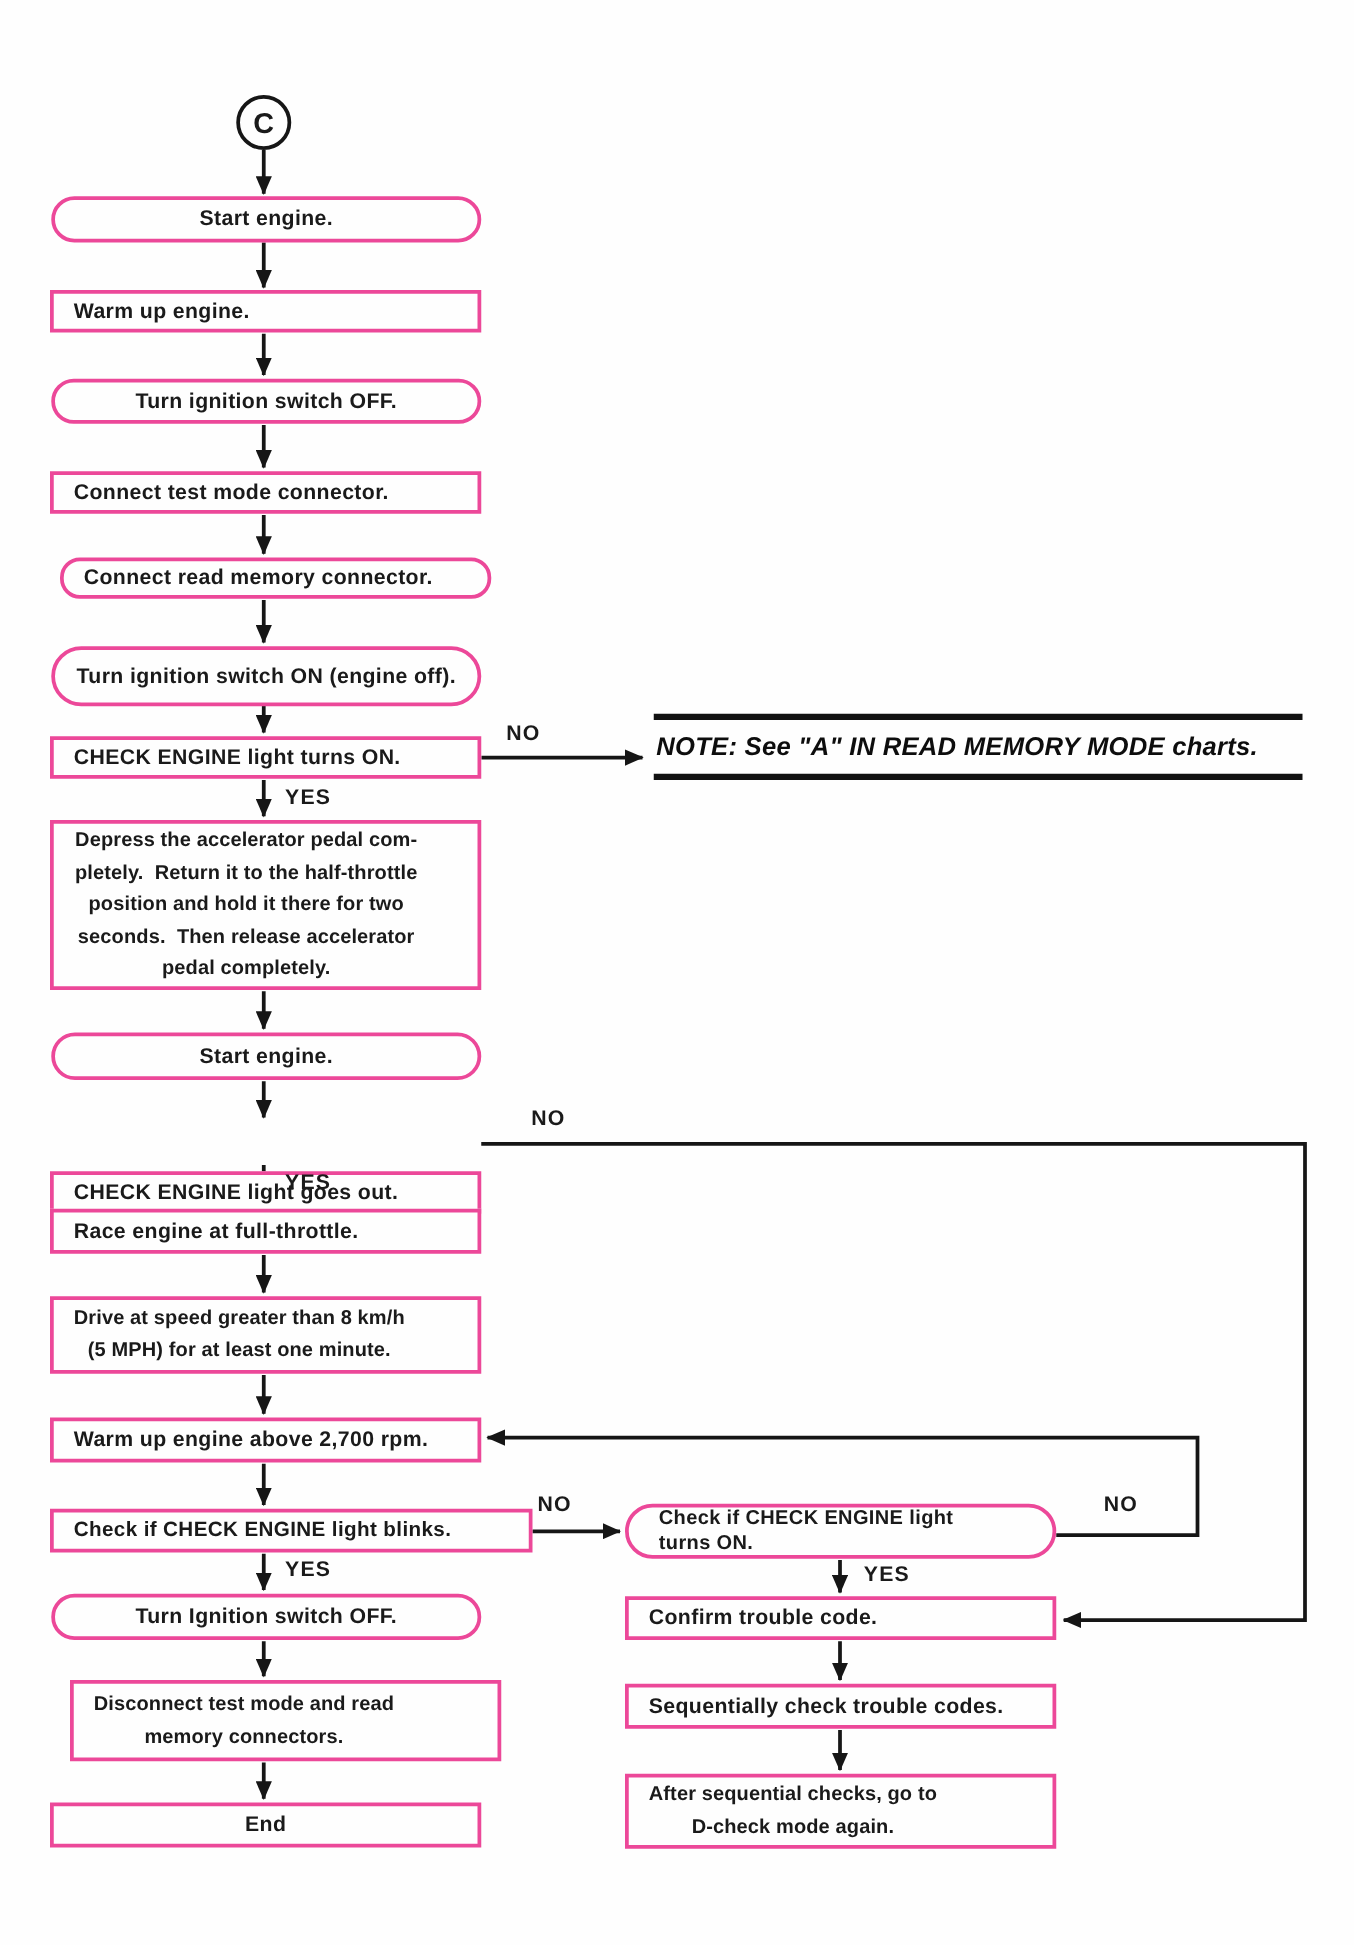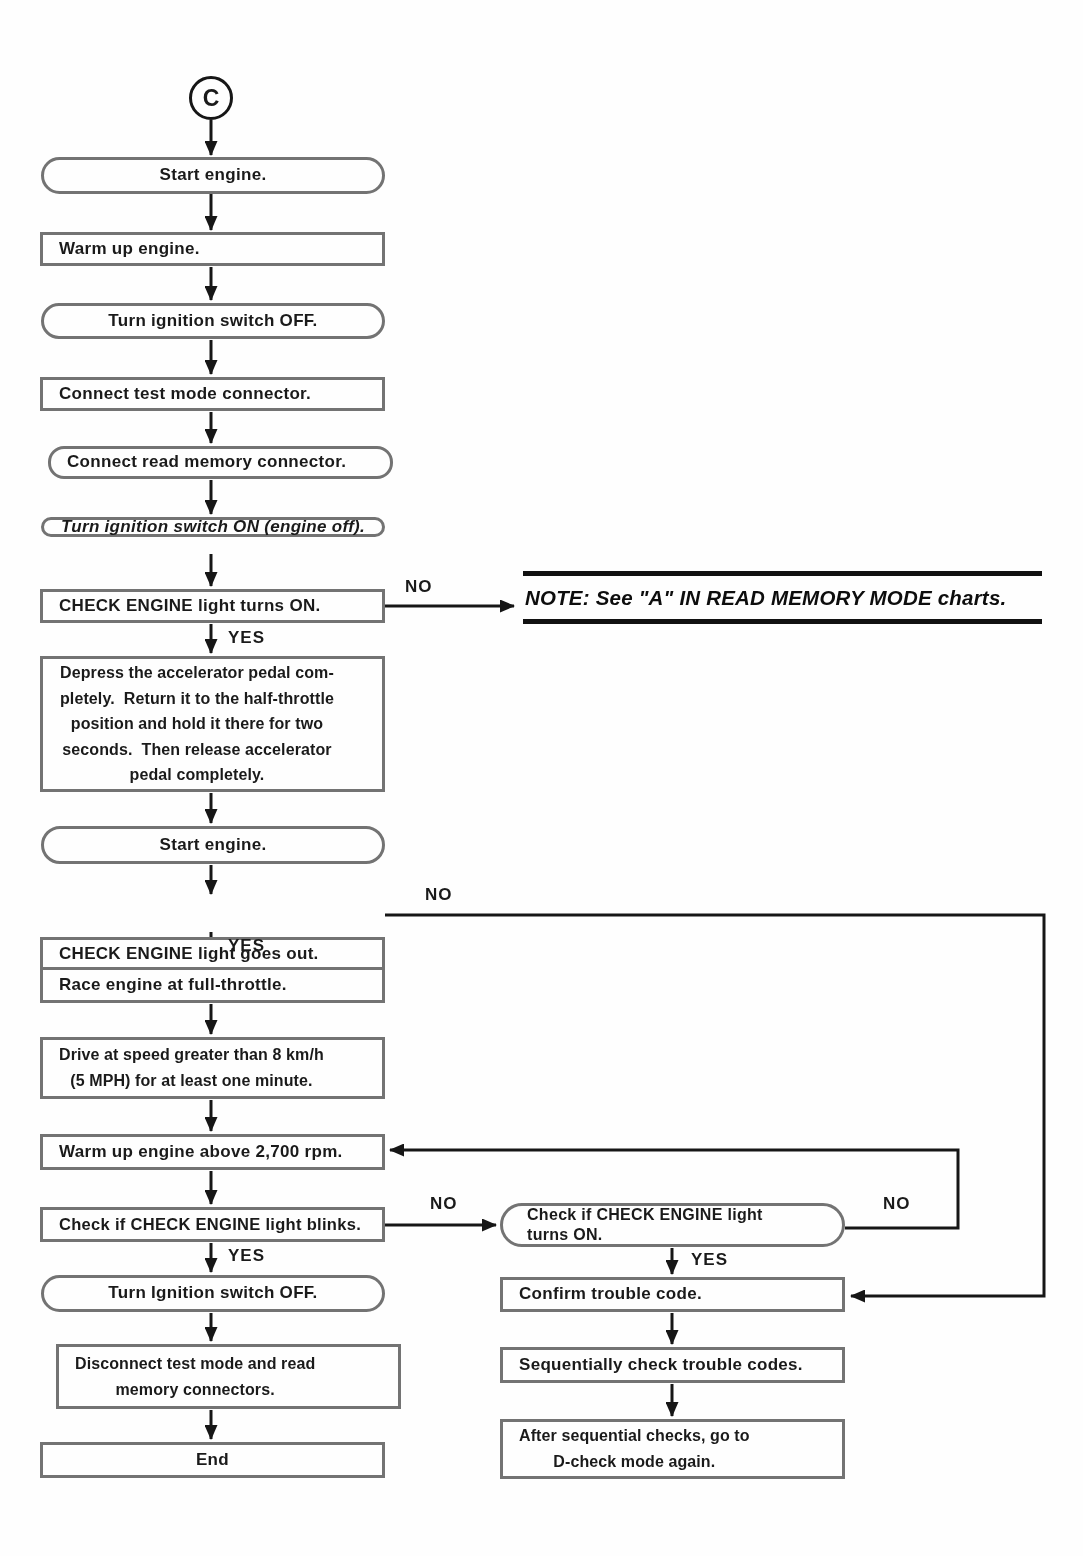--- a/index.html
+++ b/index.html
@@ -8,21 +8,21 @@
     width:1083px;height:1556px;
     background:#fefefe;
     font-family:"Liberation Sans", sans-serif;
     color:#161616;
     overflow:hidden;
   }
   #wires{position:absolute;left:0;top:0;width:1083px;height:1556px;}
   .node{
     position:absolute;
     box-sizing:border-box;
-    border:3px solid #737373;
+    border:3px solid #ec4899;
     background:#fefefe;
     display:flex;
     align-items:center;
     font-size:17px;
     font-weight:700;
     letter-spacing:.3px;
     line-height:1.45;
     white-space:pre-wrap;
     color:#1a1a1a;
   }
@@ -103,42 +103,42 @@
   <div class="node stadium" style="left:41px;top:157px;width:344px;height:37px;">Start engine.</div>
 
   <div class="node rect" style="left:40px;top:232px;width:345px;height:34px;">Warm up engine.</div>
 
   <div class="node stadium" style="left:41px;top:303px;width:344px;height:36px;">Turn ignition switch OFF.</div>
 
   <div class="node rect" style="left:40px;top:377px;width:345px;height:34px;">Connect test mode connector.</div>
 
   <div class="node rect" style="left:48px;top:446px;width:345px;height:33px;border-radius:16px;">Connect read memory connector.</div>
 
-  <div class="node stadium" style="left:41px;top:517px;width:344px;height:20px;font-style:italic;">Turn ignition switch ON (engine off).</div>
+  <div class="node stadium" style="left:41px;top:517px;width:344px;height:48px;">Turn ignition switch ON (engine off).</div>
 
   <div class="node rect" style="left:40px;top:589px;width:345px;height:34px;">CHECK ENGINE light turns ON.</div>
 
   <div class="node rect multiline" style="left:40px;top:656px;width:345px;height:136px;padding-left:17px;">Depress the accelerator pedal com-
 pletely.  Return it to the half-throttle
 position and hold it there for two
 seconds.  Then release accelerator
 pedal completely.</div>
 
   <div class="node stadium" style="left:41px;top:826px;width:344px;height:38px;">Start engine.</div>
 
   <div class="node rect" style="left:40px;top:897px;width:345px;height:34px;margin-top:40px;">CHECK ENGINE light goes out.</div>
 
   <div class="node rect" style="left:40px;top:967px;width:345px;height:36px;">Race engine at full-throttle.</div>
 
   <div class="node rect multiline" style="left:40px;top:1037px;width:345px;height:62px;">Drive at speed greater than 8 km/h
 (5 MPH) for at least one minute.</div>
 
   <div class="node rect" style="left:40px;top:1134px;width:345px;height:36px;">Warm up engine above 2,700 rpm.</div>
 
-  <div class="node rect" style="left:40px;top:1207px;width:345px;height:35px;font-size:16.5px;">Check if CHECK ENGINE light blinks.</div>
+  <div class="node rect" style="left:40px;top:1207px;width:386px;height:35px;font-size:16.5px;">Check if CHECK ENGINE light blinks.</div>
 
   <div class="node stadium" style="left:41px;top:1275px;width:344px;height:37px;">Turn Ignition switch OFF.</div>
 
   <div class="node rect multiline" style="left:40px;top:1344px;width:345px;height:65px;margin-left:16px;">Disconnect test mode and read
 memory connectors.</div>
 
   <div class="node rect center" style="left:40px;top:1442px;width:345px;height:36px;">End</div>
 
   <div class="node stadium leftal" style="left:500px;top:1203px;width:345px;height:44px;">Check if CHECK ENGINE light
 turns ON.</div>

